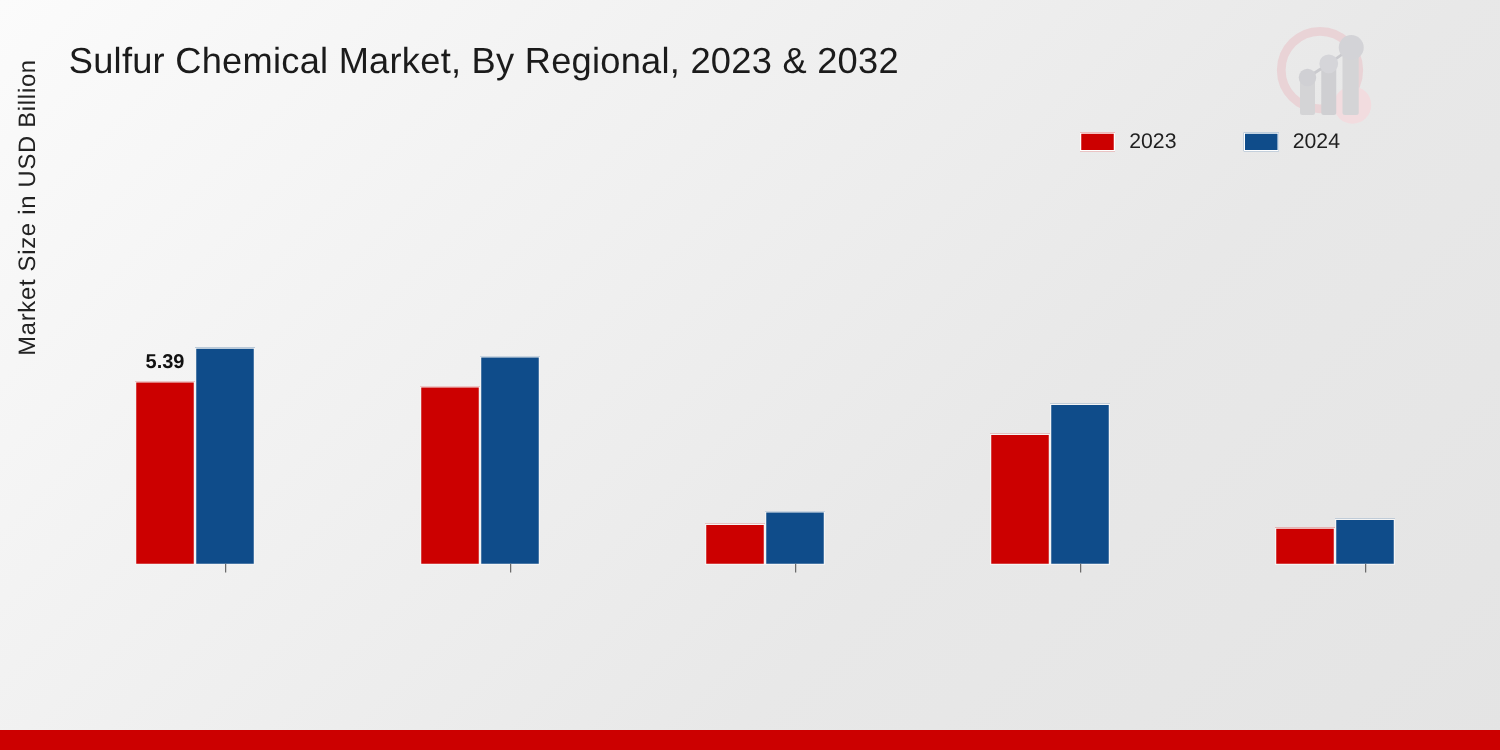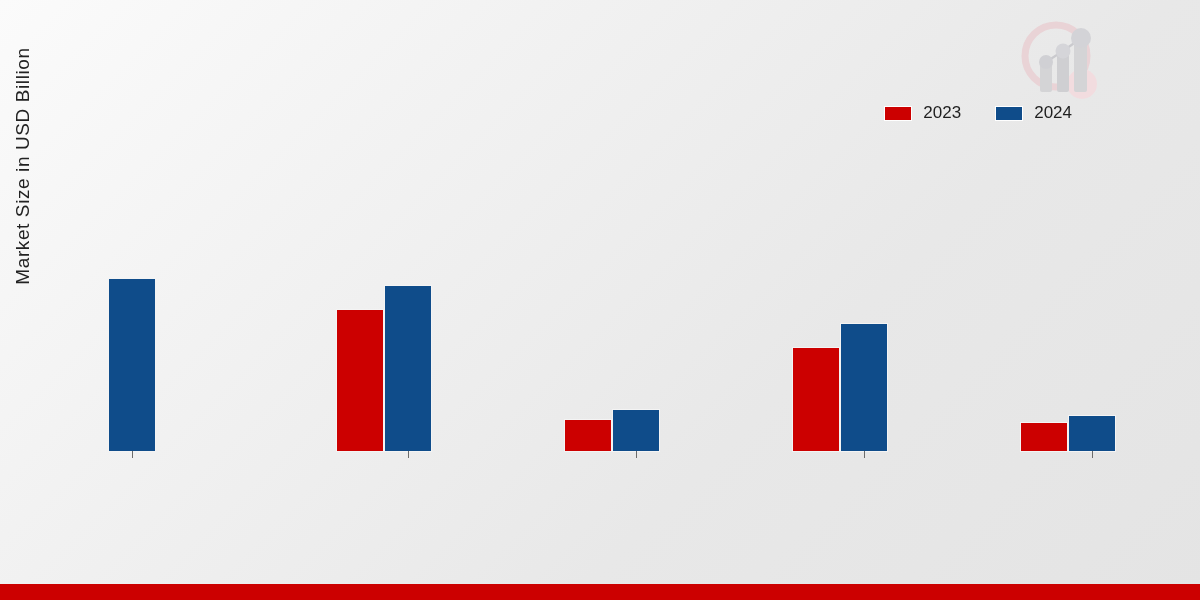--- a/index.html
+++ b/index.html
@@ -44,21 +44,21 @@
     font-weight: 400;
   }
 
   
   #legend {
     position: absolute;
     right: 128px;
     top: 103px;
     display: flex;
     align-items: flex-end;
-    gap: 34px;
+    gap: 54px;
   }
   .legend-entry {
     display: flex;
     align-items: center;
     gap: 11px;
   }
   .legend-swatch {
     width: 28px;
     height: 15px;
     border: 1px solid #ffffff;
@@ -166,39 +166,43 @@
       <rect x="28" y="46" width="12" height="32" rx="2" fill="#d4d4d6"></rect>
       <rect x="45" y="34" width="12" height="44" rx="2" fill="#cfcfd2"></rect>
       <rect x="62" y="22" width="13" height="56" rx="2" fill="#d4d4d6"></rect>
       <path d="M34 48 L51 37 L68 25" stroke="#cacace" stroke-width="2.2" fill="none"></path>
       <circle cx="34" cy="48" r="7" fill="#d0d0d4"></circle>
       <circle cx="51" cy="37" r="7.5" fill="#d5d5d9"></circle>
       <circle cx="69" cy="24" r="10" fill="#d3d3d7"></circle>
     </svg>
   </div>
 
+  <div id="chart-title">Sulfur Chemical Market, By Regional, 2023 &amp; 2032</div>
 
   <div id="legend">
     <div class="legend-entry">
       <span class="legend-swatch" style="background:#cc0000;"></span>
       <span class="legend-label">2023</span>
     </div>
     <div class="legend-entry">
       <span class="legend-swatch" style="background:#0f4c8a;"></span>
       <span class="legend-label">2024</span>
     </div>
   </div>
 
   <div id="y-axis-title">Market Size in USD Billion</div>
 
   <div id="plot">
     <div id="baseline"></div>
 
     <div class="group" style="left:58px;">
       <div class="group-bars">
+        <div class="bar y2023" style="height:147px;">
+          <span class="bar-value">5.39</span>
+        </div>
         <div class="bar y2032" style="height:174px;">
           <span class="tick"></span>
         </div>
       </div>
     </div>
 
     <div class="group" style="left:286px;">
       <div class="group-bars">
         <div class="bar y2023" style="height:143px;"></div>
         <div class="bar y2032" style="height:167px;">

